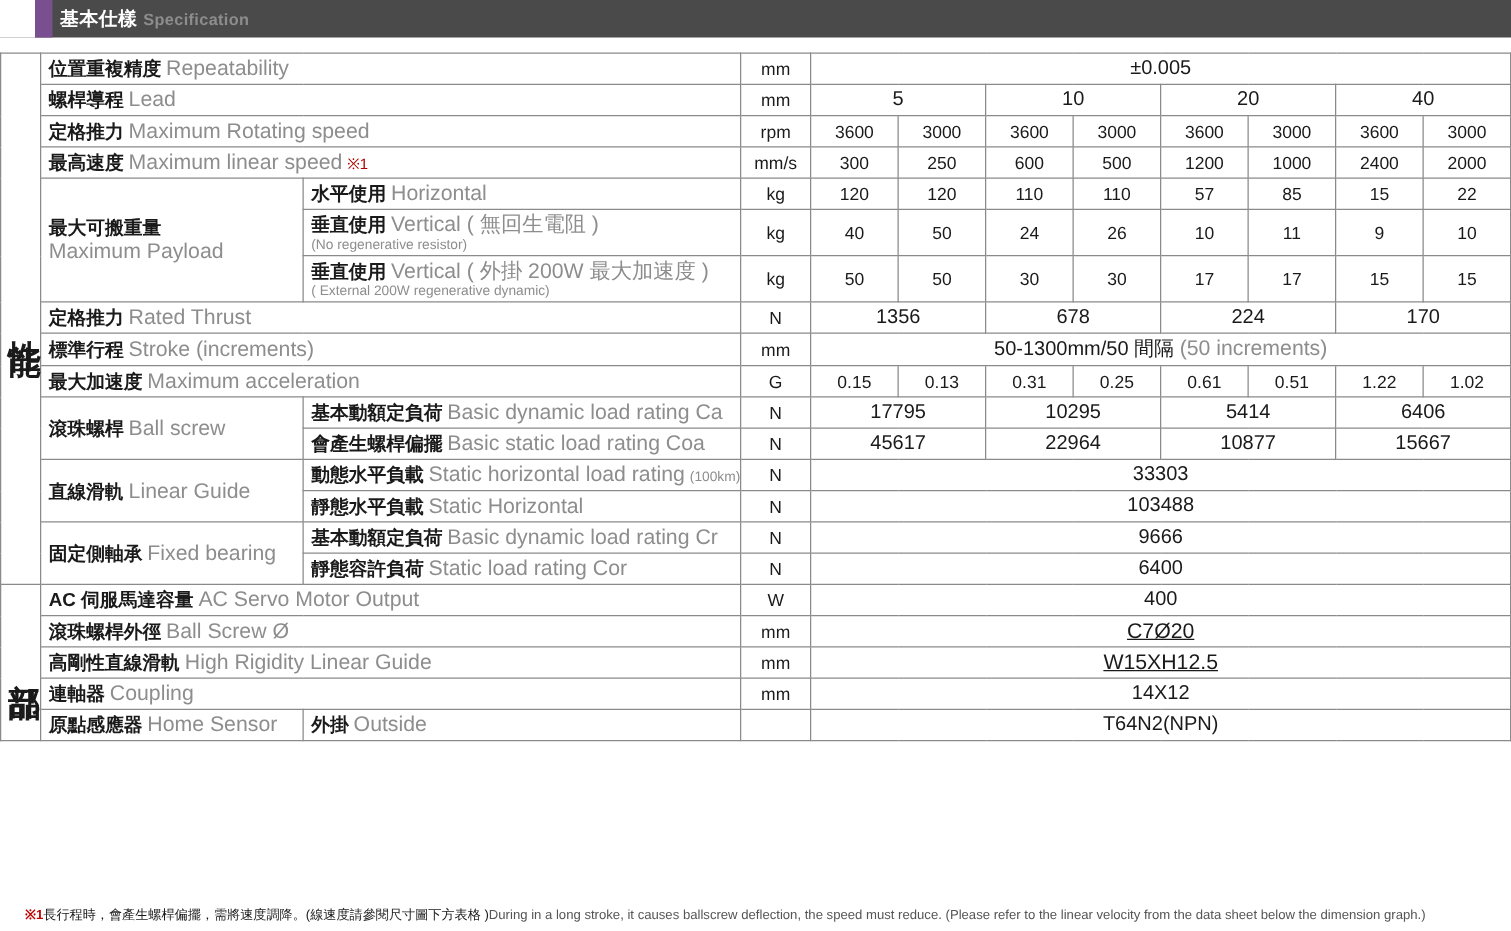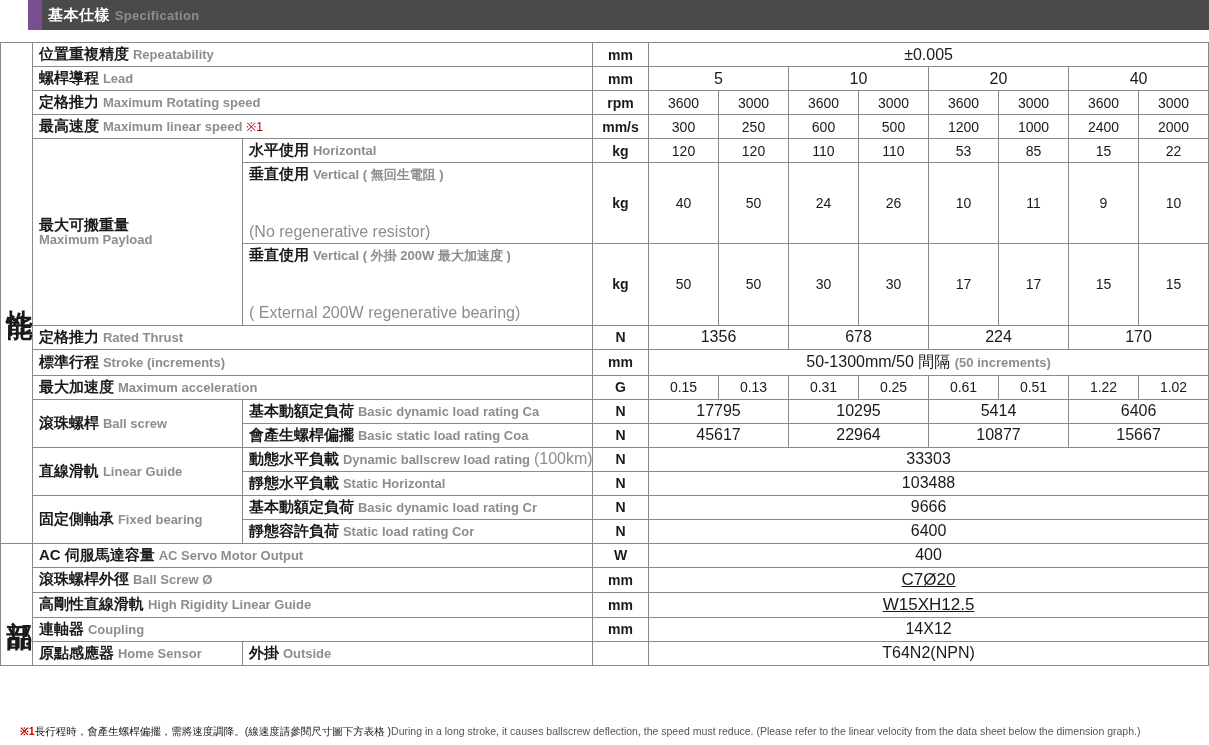--- a/index.html
+++ b/index.html
@@ -84,37 +84,36 @@
   td.label {
     padding-left: 10px;
     white-space: nowrap;
   }
   .cn {
     font-size: 15px;
     font-weight: bold;
     color: #1a1a1a;
   }
   .en {
-    font-size: 13px;
+    font-size: 17px;
     color: #8d8d8d;
-    font-weight: bold;
+    font-weight: normal;
   }
   .en-small {
-    font-size: 16px;
+    font-size: 11px;
     color: #8d8d8d;
-    margin-top: 40px;
   }
   .note-mark {
     color: #b00000;
     font-size: 12px;
   }
   td.unit {
     text-align: center;
     font-size: 14px;
-    font-weight: bold;
+    font-weight: normal;
     width: 56px;
   }
   td.val {
     text-align: center;
     font-size: 15px;
   }
   td.val.big {
     font-size: 17px;
     text-decoration: underline;
   }
@@ -234,21 +233,21 @@
       </td>
       <td class="label">
         <span class="cn">水平使用</span>
         <span class="en">Horizontal</span>
       </td>
       <td class="unit">kg</td>
       <td class="val">120</td>
       <td class="val">120</td>
       <td class="val">110</td>
       <td class="val">110</td>
-      <td class="val">53</td>
+      <td class="val">57</td>
       <td class="val">85</td>
       <td class="val">15</td>
       <td class="val">22</td>
     </tr>
 
     <tr>
       <td class="label">
         <span class="lbl-2line">
           <span class="l1">
             <span class="cn">垂直使用</span>
@@ -268,21 +267,21 @@
       <td class="val">10</td>
     </tr>
 
     <tr>
       <td class="label">
         <span class="lbl-2line">
           <span class="l1">
             <span class="cn">垂直使用</span>
             <span class="en">Vertical ( 外掛 200W 最大加速度 )</span>
           </span>
-          <span class="l2 en-small">( External 200W regenerative bearing)</span>
+          <span class="l2 en-small">( External 200W regenerative dynamic)</span>
         </span>
       </td>
       <td class="unit">kg</td>
       <td class="val">50</td>
       <td class="val">50</td>
       <td class="val">30</td>
       <td class="val">30</td>
       <td class="val">17</td>
       <td class="val">17</td>
       <td class="val">15</td>
@@ -357,21 +356,21 @@
       <td class="val mid" colspan="2">15667</td>
     </tr>
 
     <tr>
       <td class="label" rowspan="2">
         <span class="cn">直線滑軌</span>
         <span class="en">Linear Guide</span>
       </td>
       <td class="label">
         <span class="cn">動態水平負載</span>
-        <span class="en">Dynamic ballscrew load rating</span>
+        <span class="en">Static horizontal load rating</span>
         <span class="en-small">(100km)</span>
       </td>
       <td class="unit">N</td>
       <td class="val mid" colspan="8">33303</td>
     </tr>
 
     <tr>
       <td class="label">
         <span class="cn">靜態水平負載</span>
         <span class="en">Static Horizontal</span>

